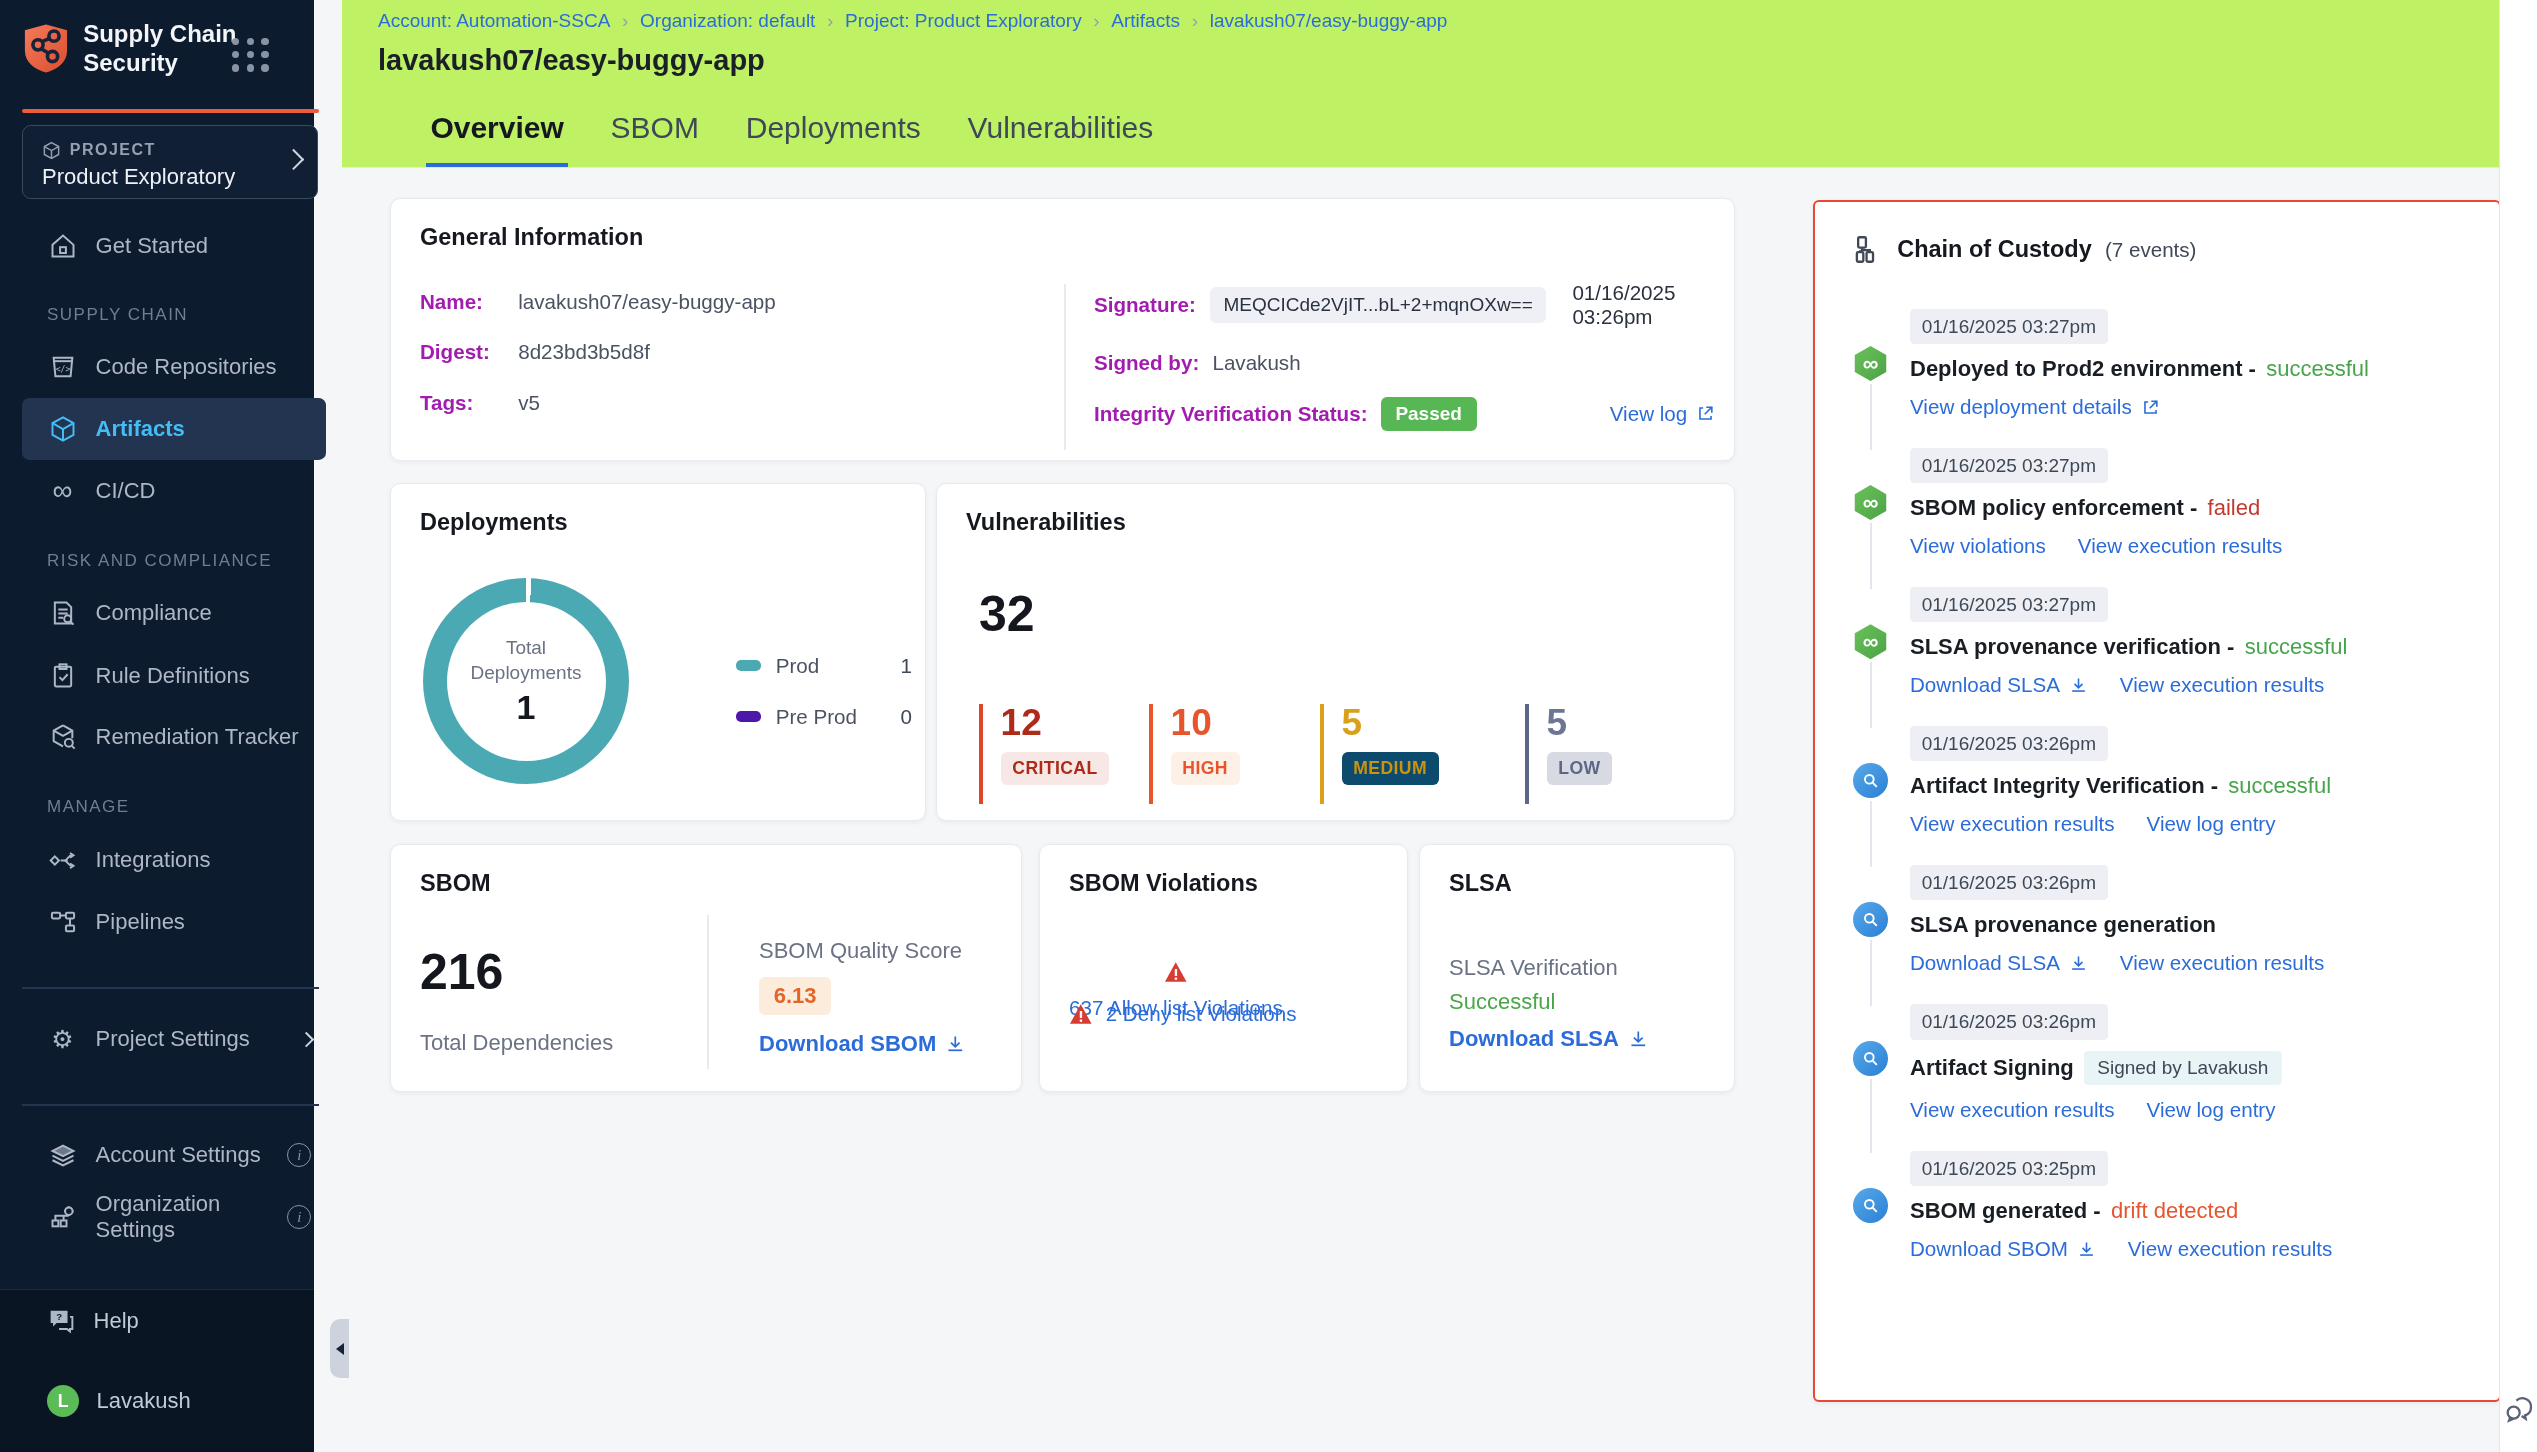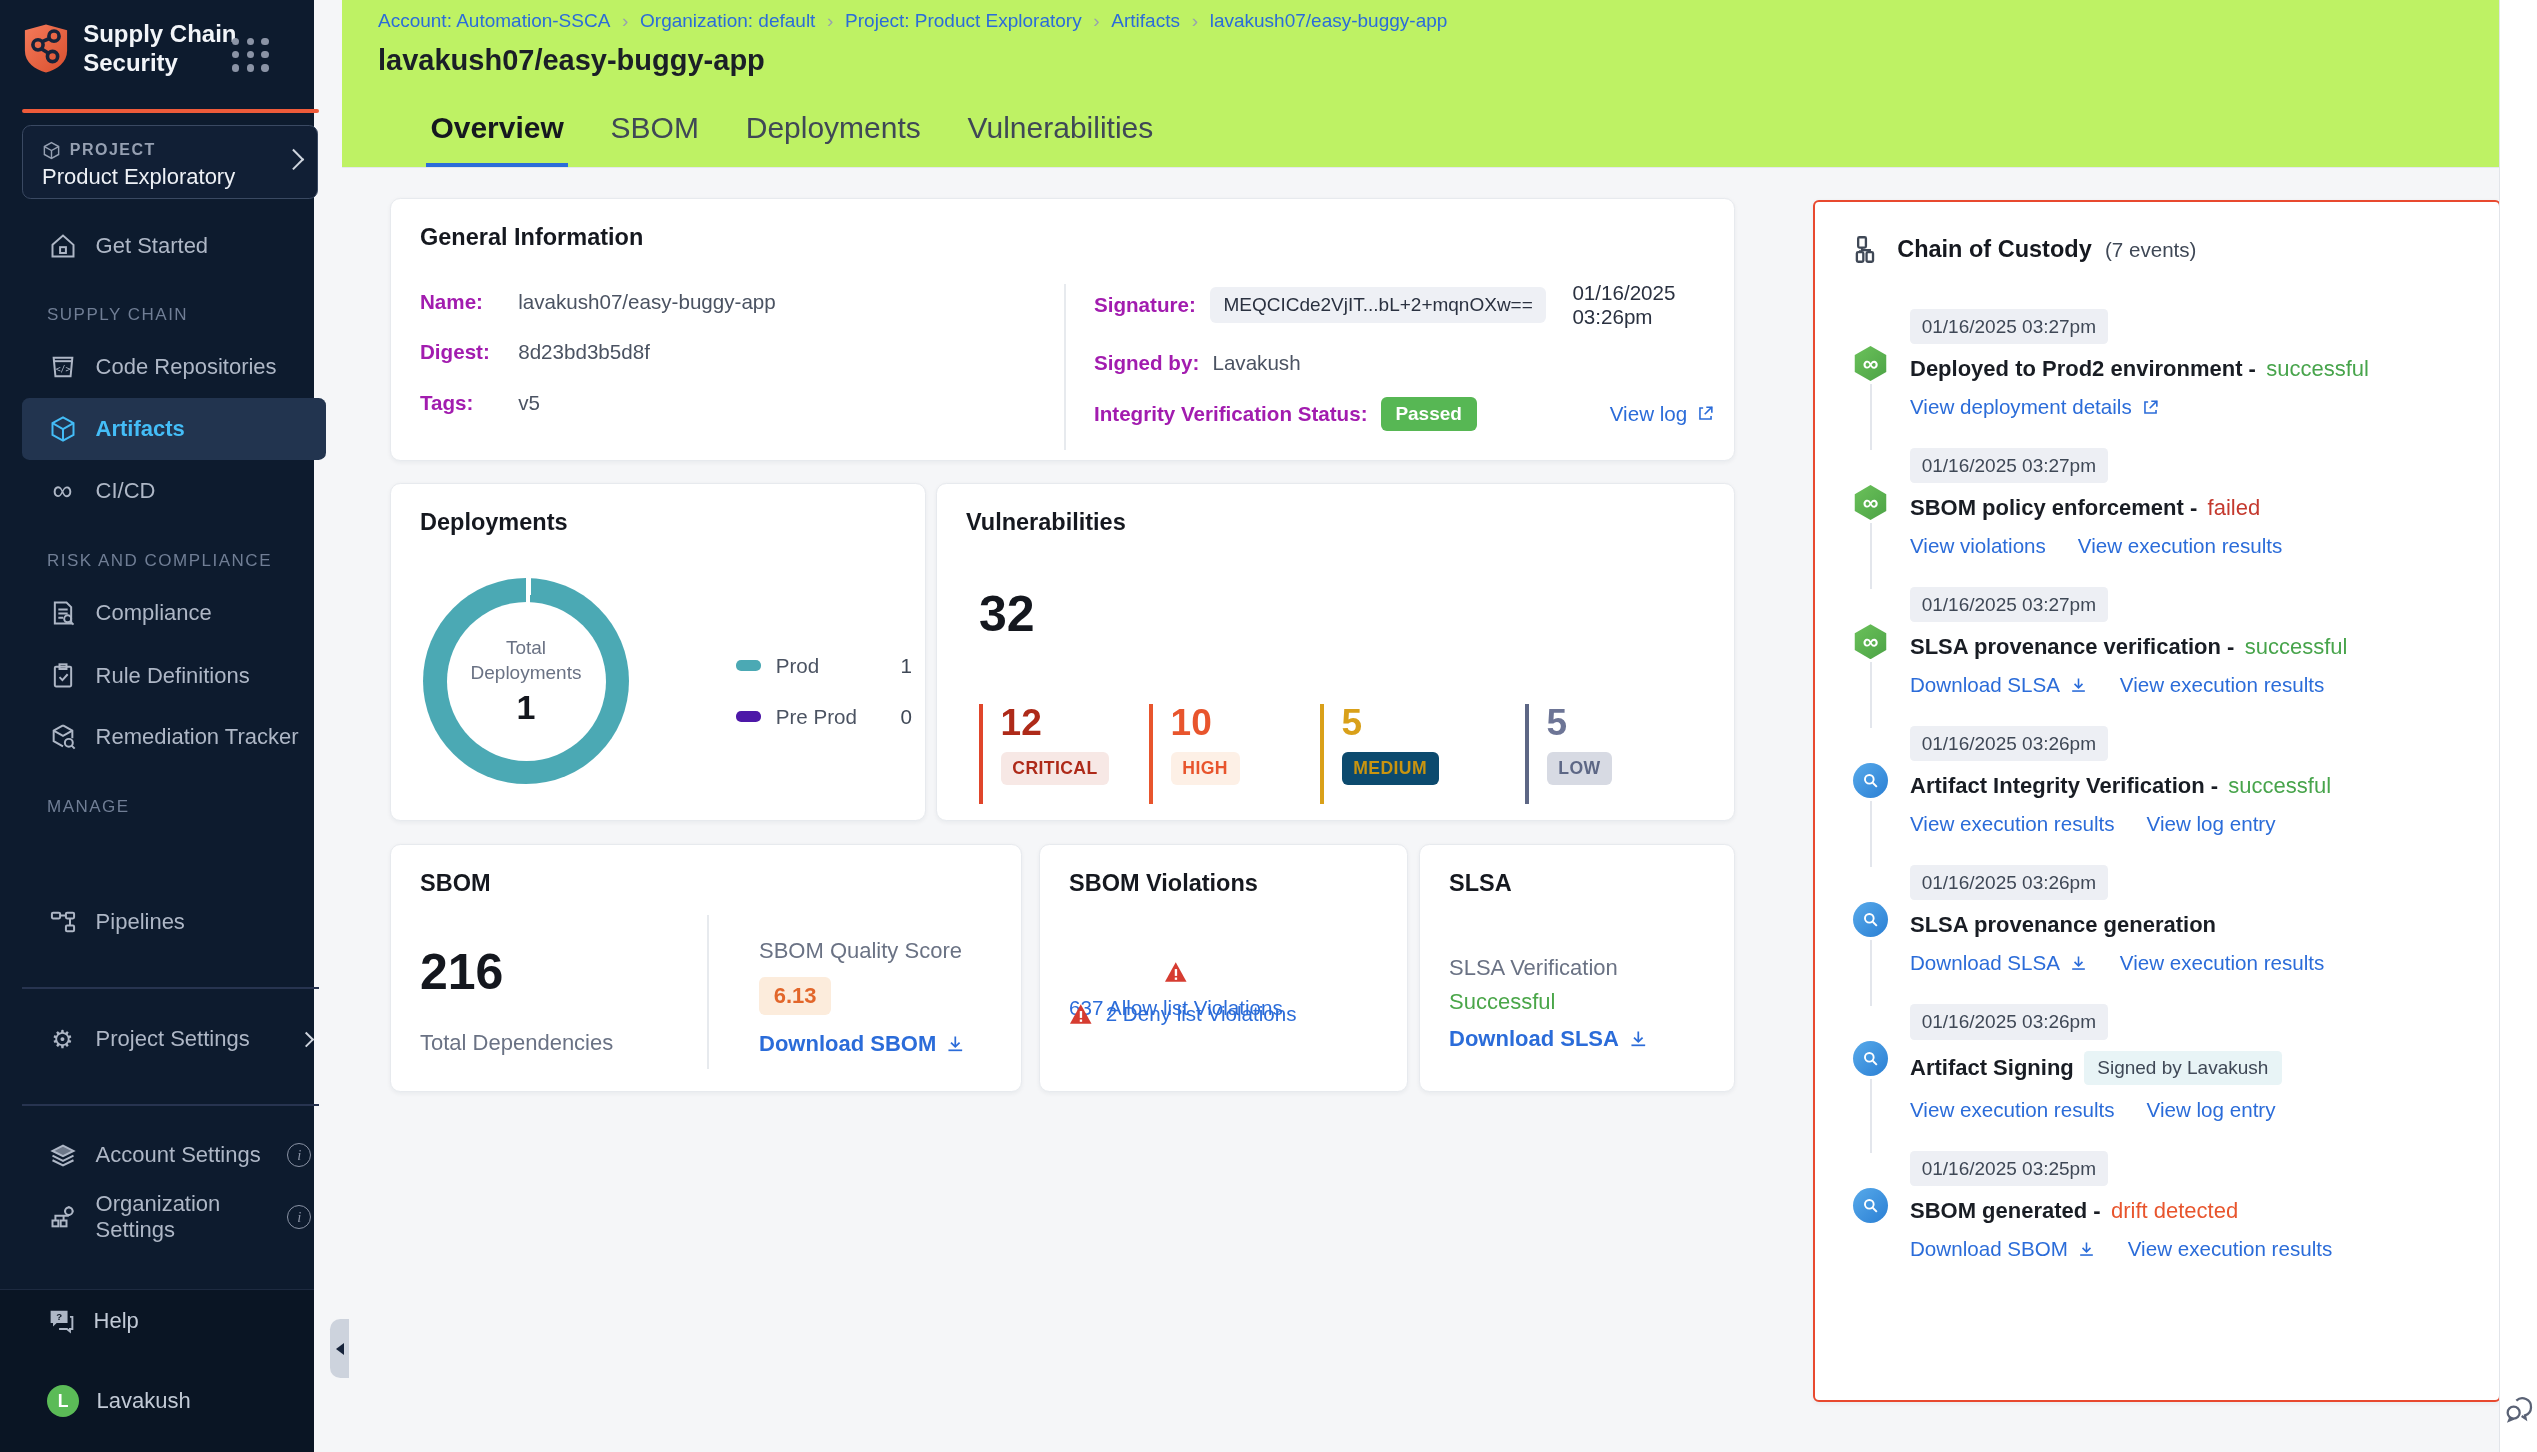--- a/index.html
+++ b/index.html
@@ -245,20 +245,30 @@
             <path d="M4 6.5 L12 11 L20 6.5"></path>
           <circle cx="17" cy="17" r="3.4"></circle>
             <path d="M19.4 19.4 L22 22"></path>
         </svg>
       </span>
       <span>Remediation Tracker</span>
     </div>
 
     <div class="nav-head" style="top:797px;">MANAGE</div>
 
+    <div class="nav-item" style="top:829px;">
+      <span class="nicon">
+        <svg width="28" height="28" viewBox="0 0 24 24" fill="none" stroke="#aeb7c6" stroke-width="1.7">
+          <rect x="2.5" y="10" width="5" height="5" transform="rotate(45 5 12.5)"></rect>
+          <path d="M10 12.5 H16 M13 12.5 C16 12.5 16 8 20 8 M13 12.5 C16 12.5 16 17 20 17"></path>
+          <path d="M18 6 L21 8 L18 10 M18 15 L21 17 L18 19"></path>
+        </svg>
+      </span>
+      <span>Integrations</span>
+    </div>
 
     <div class="nav-item" style="top:891px;">
       <span class="nicon">
         <svg width="28" height="28" viewBox="0 0 24 24" fill="none" stroke="#aeb7c6" stroke-width="1.7">
           <rect x="2.5" y="4" width="7" height="5" rx="1"></rect>
             <rect x="14.5" y="4" width="7" height="5" rx="1"></rect>
           <rect x="14.5" y="15" width="7" height="5" rx="1"></rect>
           <path d="M9.5 6.5 H14.5 M18 9 V15"></path>
         </svg>
       </span>

